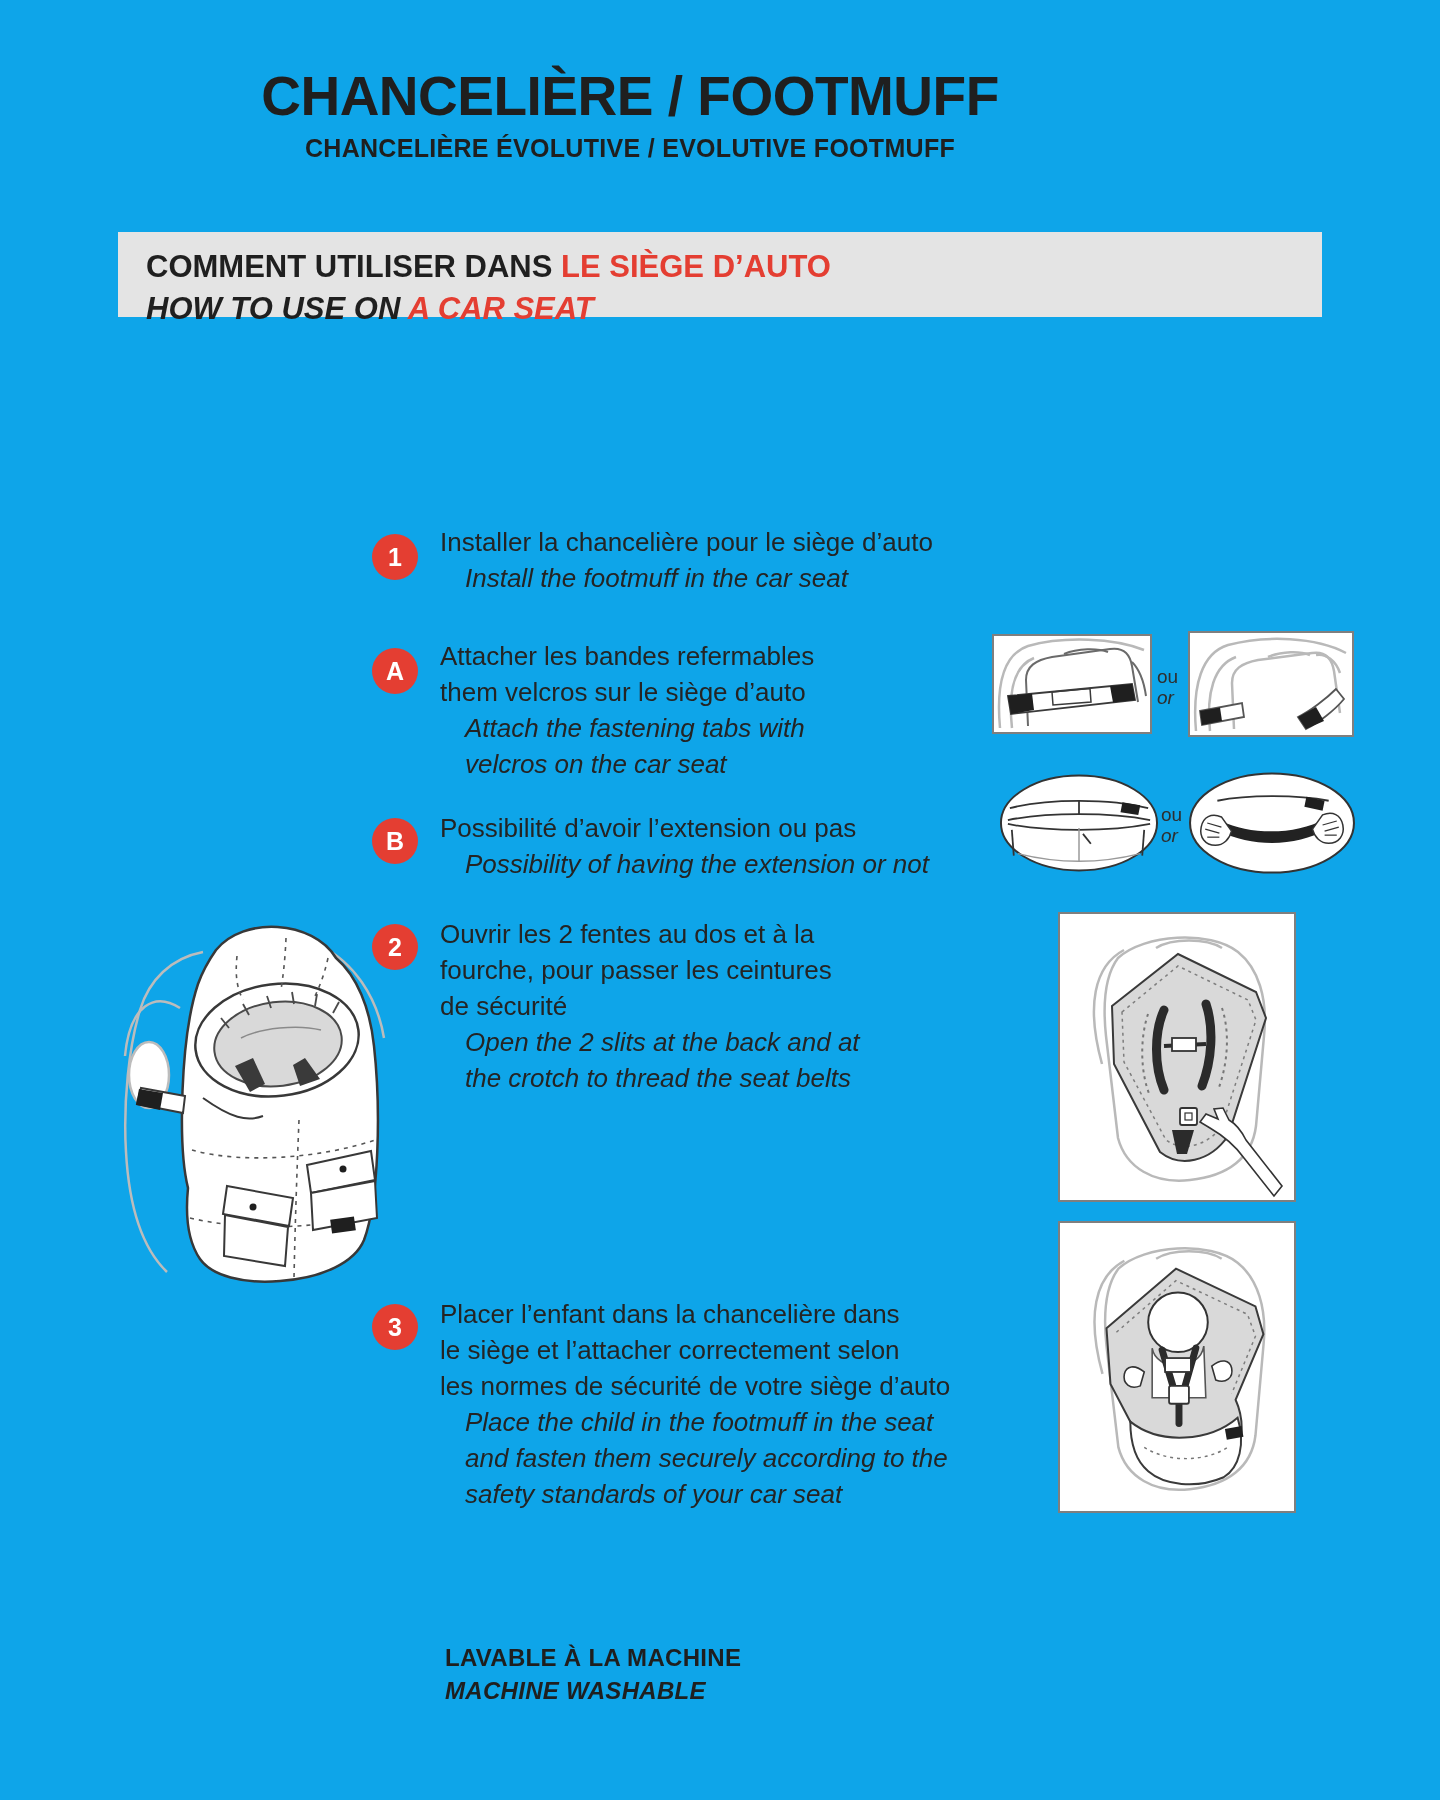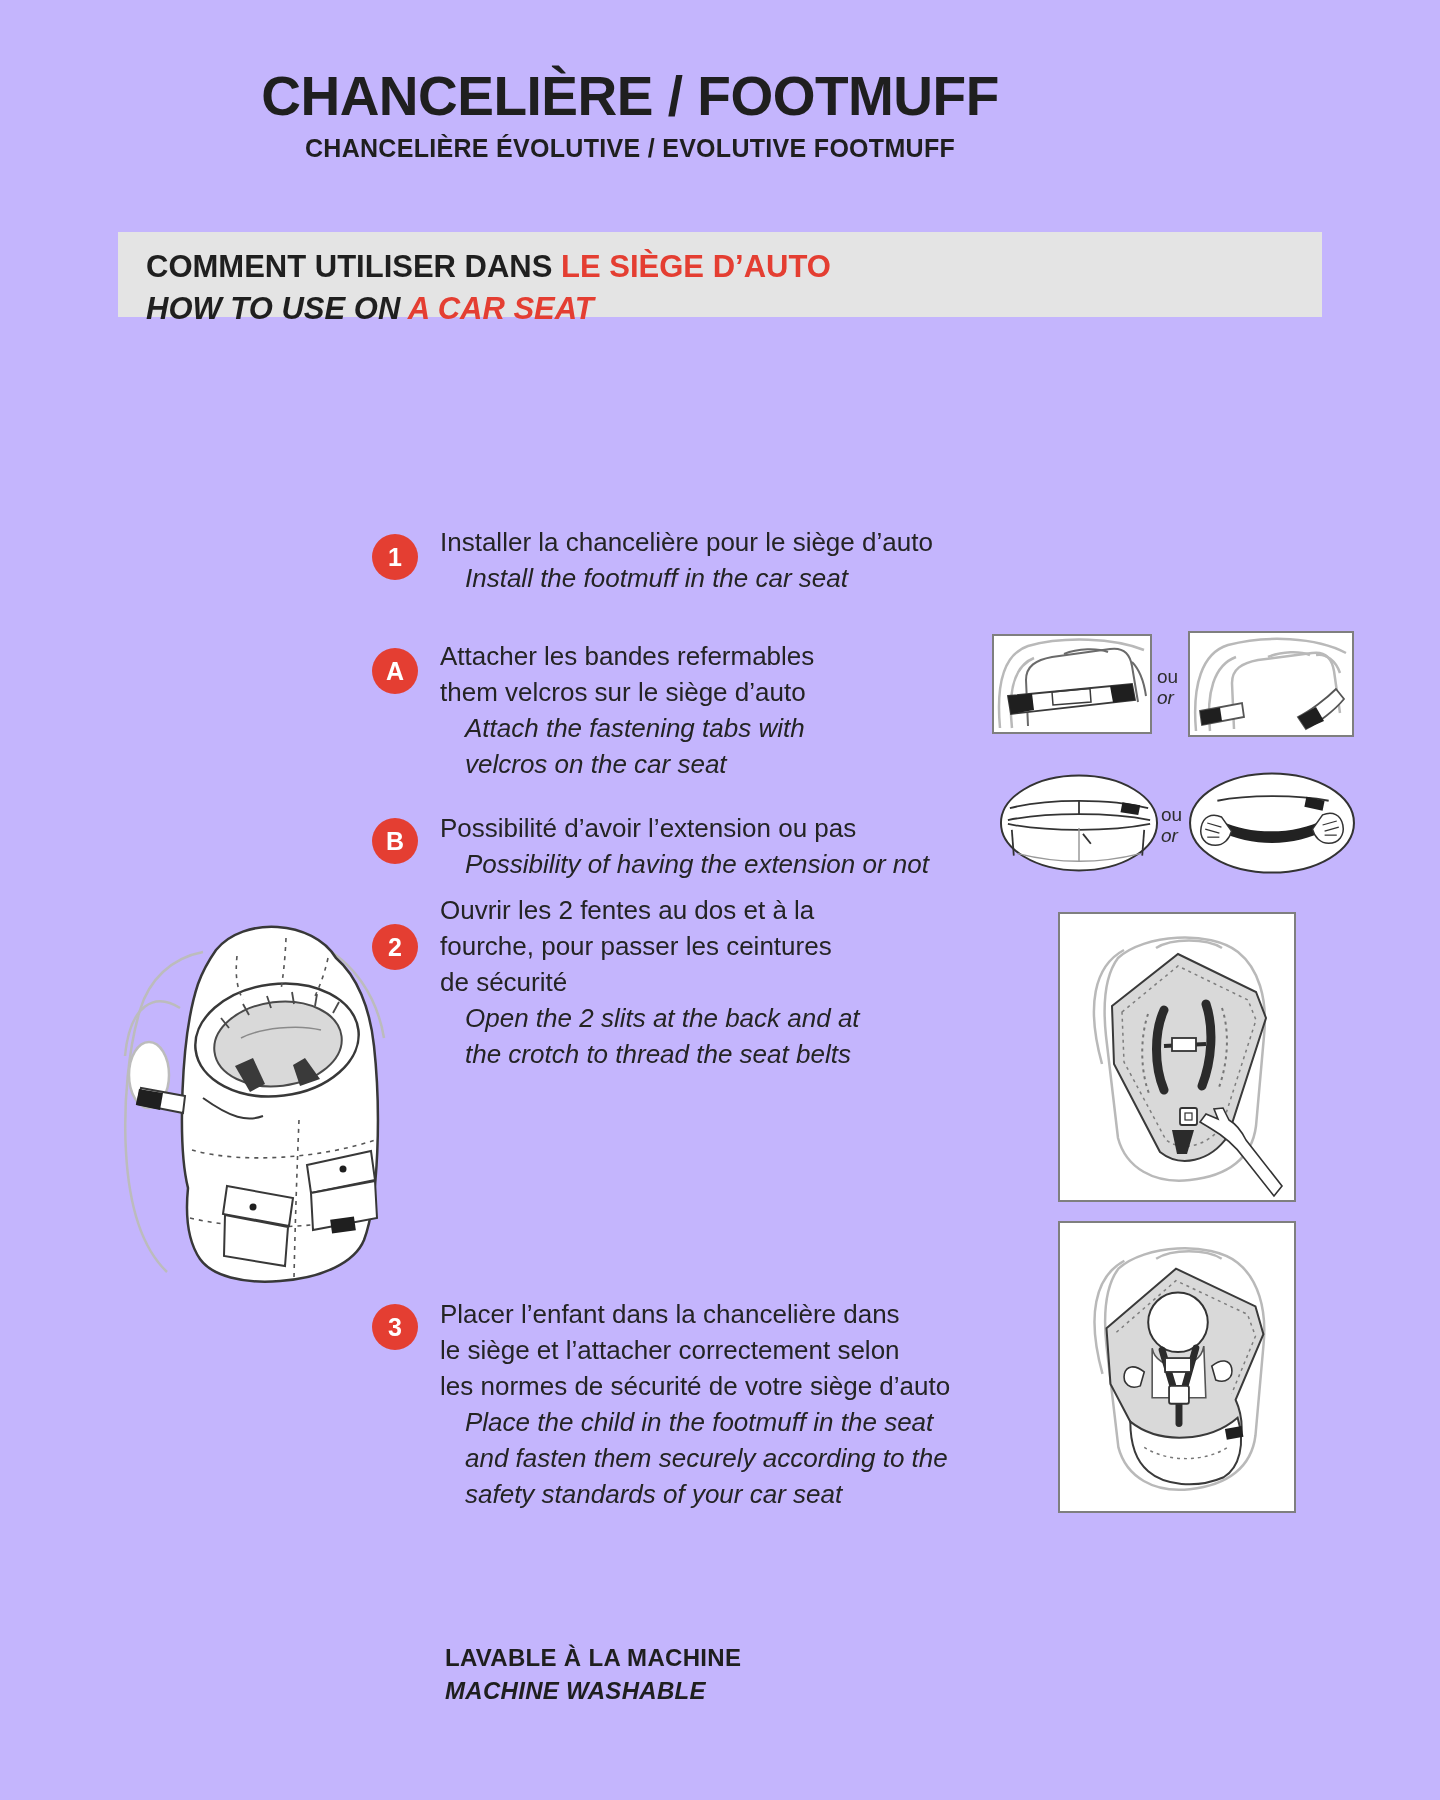--- a/index.html
+++ b/index.html
@@ -1,19 +1,19 @@
 <!DOCTYPE html>
 <html style="--accent: #E43E32; --banner-bg: #E4E4E4; --text: #1F1F1F;"><head>
 <meta charset="utf-8">
 <style>
   * { margin:0; padding:0; box-sizing:border-box; }
   :root { --accent:#E43E32; --banner-bg:#E4E4E4; --text:#1F1F1F; }
   html,body { background:#fff; }
   body { font-family:"Liberation Sans", sans-serif; color:var(--text); }
-  .sheet { position:relative; width:1440px; height:1800px; background:#c4b5fd; overflow:hidden; }
+  .sheet { position:relative; width:1440px; height:1800px; background:#0ea5e9; overflow:hidden; }
 
   .title { position:absolute; left:0; top:64px; width:1260px; text-align:center;
            font-size:55px; font-weight:bold; letter-spacing:-0.5px; }
   .subtitle { position:absolute; left:0; top:134px; width:1260px; text-align:center;
               font-size:25px; font-weight:bold; letter-spacing:0.3px; }
 
   .banner { position:absolute; left:118px; top:232px; width:1204px; height:85px;
             background:var(--banner-bg); padding:14px 0 0 28px; }
   .banner-line { font-size:31px; font-weight:bold; line-height:42px; }
   .banner-line.en { font-style:italic; }
@@ -64,21 +64,21 @@
   <div class="step-text" style="top:638px">
     <div class="fr">Attacher les bandes refermables
 them velcros sur le siège d’auto</div>
     <div class="en">Attach the fastening tabs with
 velcros on the car seat</div>
   </div>
   <div class="step-text" style="top:810px">
     <div class="fr">Possibilité d’avoir l’extension ou pas</div>
     <div class="en">Possibility of having the extension or not</div>
   </div>
-  <div class="step-text" style="top:892px">
+  <div class="step-text" style="top:916px">
     <div class="fr">Ouvrir les 2 fentes au dos et à la
 fourche, pour passer les ceintures
 de sécurité</div>
     <div class="en">Open the 2 slits at the back and at
 the crotch to thread the seat belts</div>
   </div>
   <div class="step-text" style="top:1296px">
     <div class="fr">Placer l’enfant dans la chancelière dans
 le siège et l’attacher correctement selon
 les normes de sécurité de votre siège d’auto</div>

